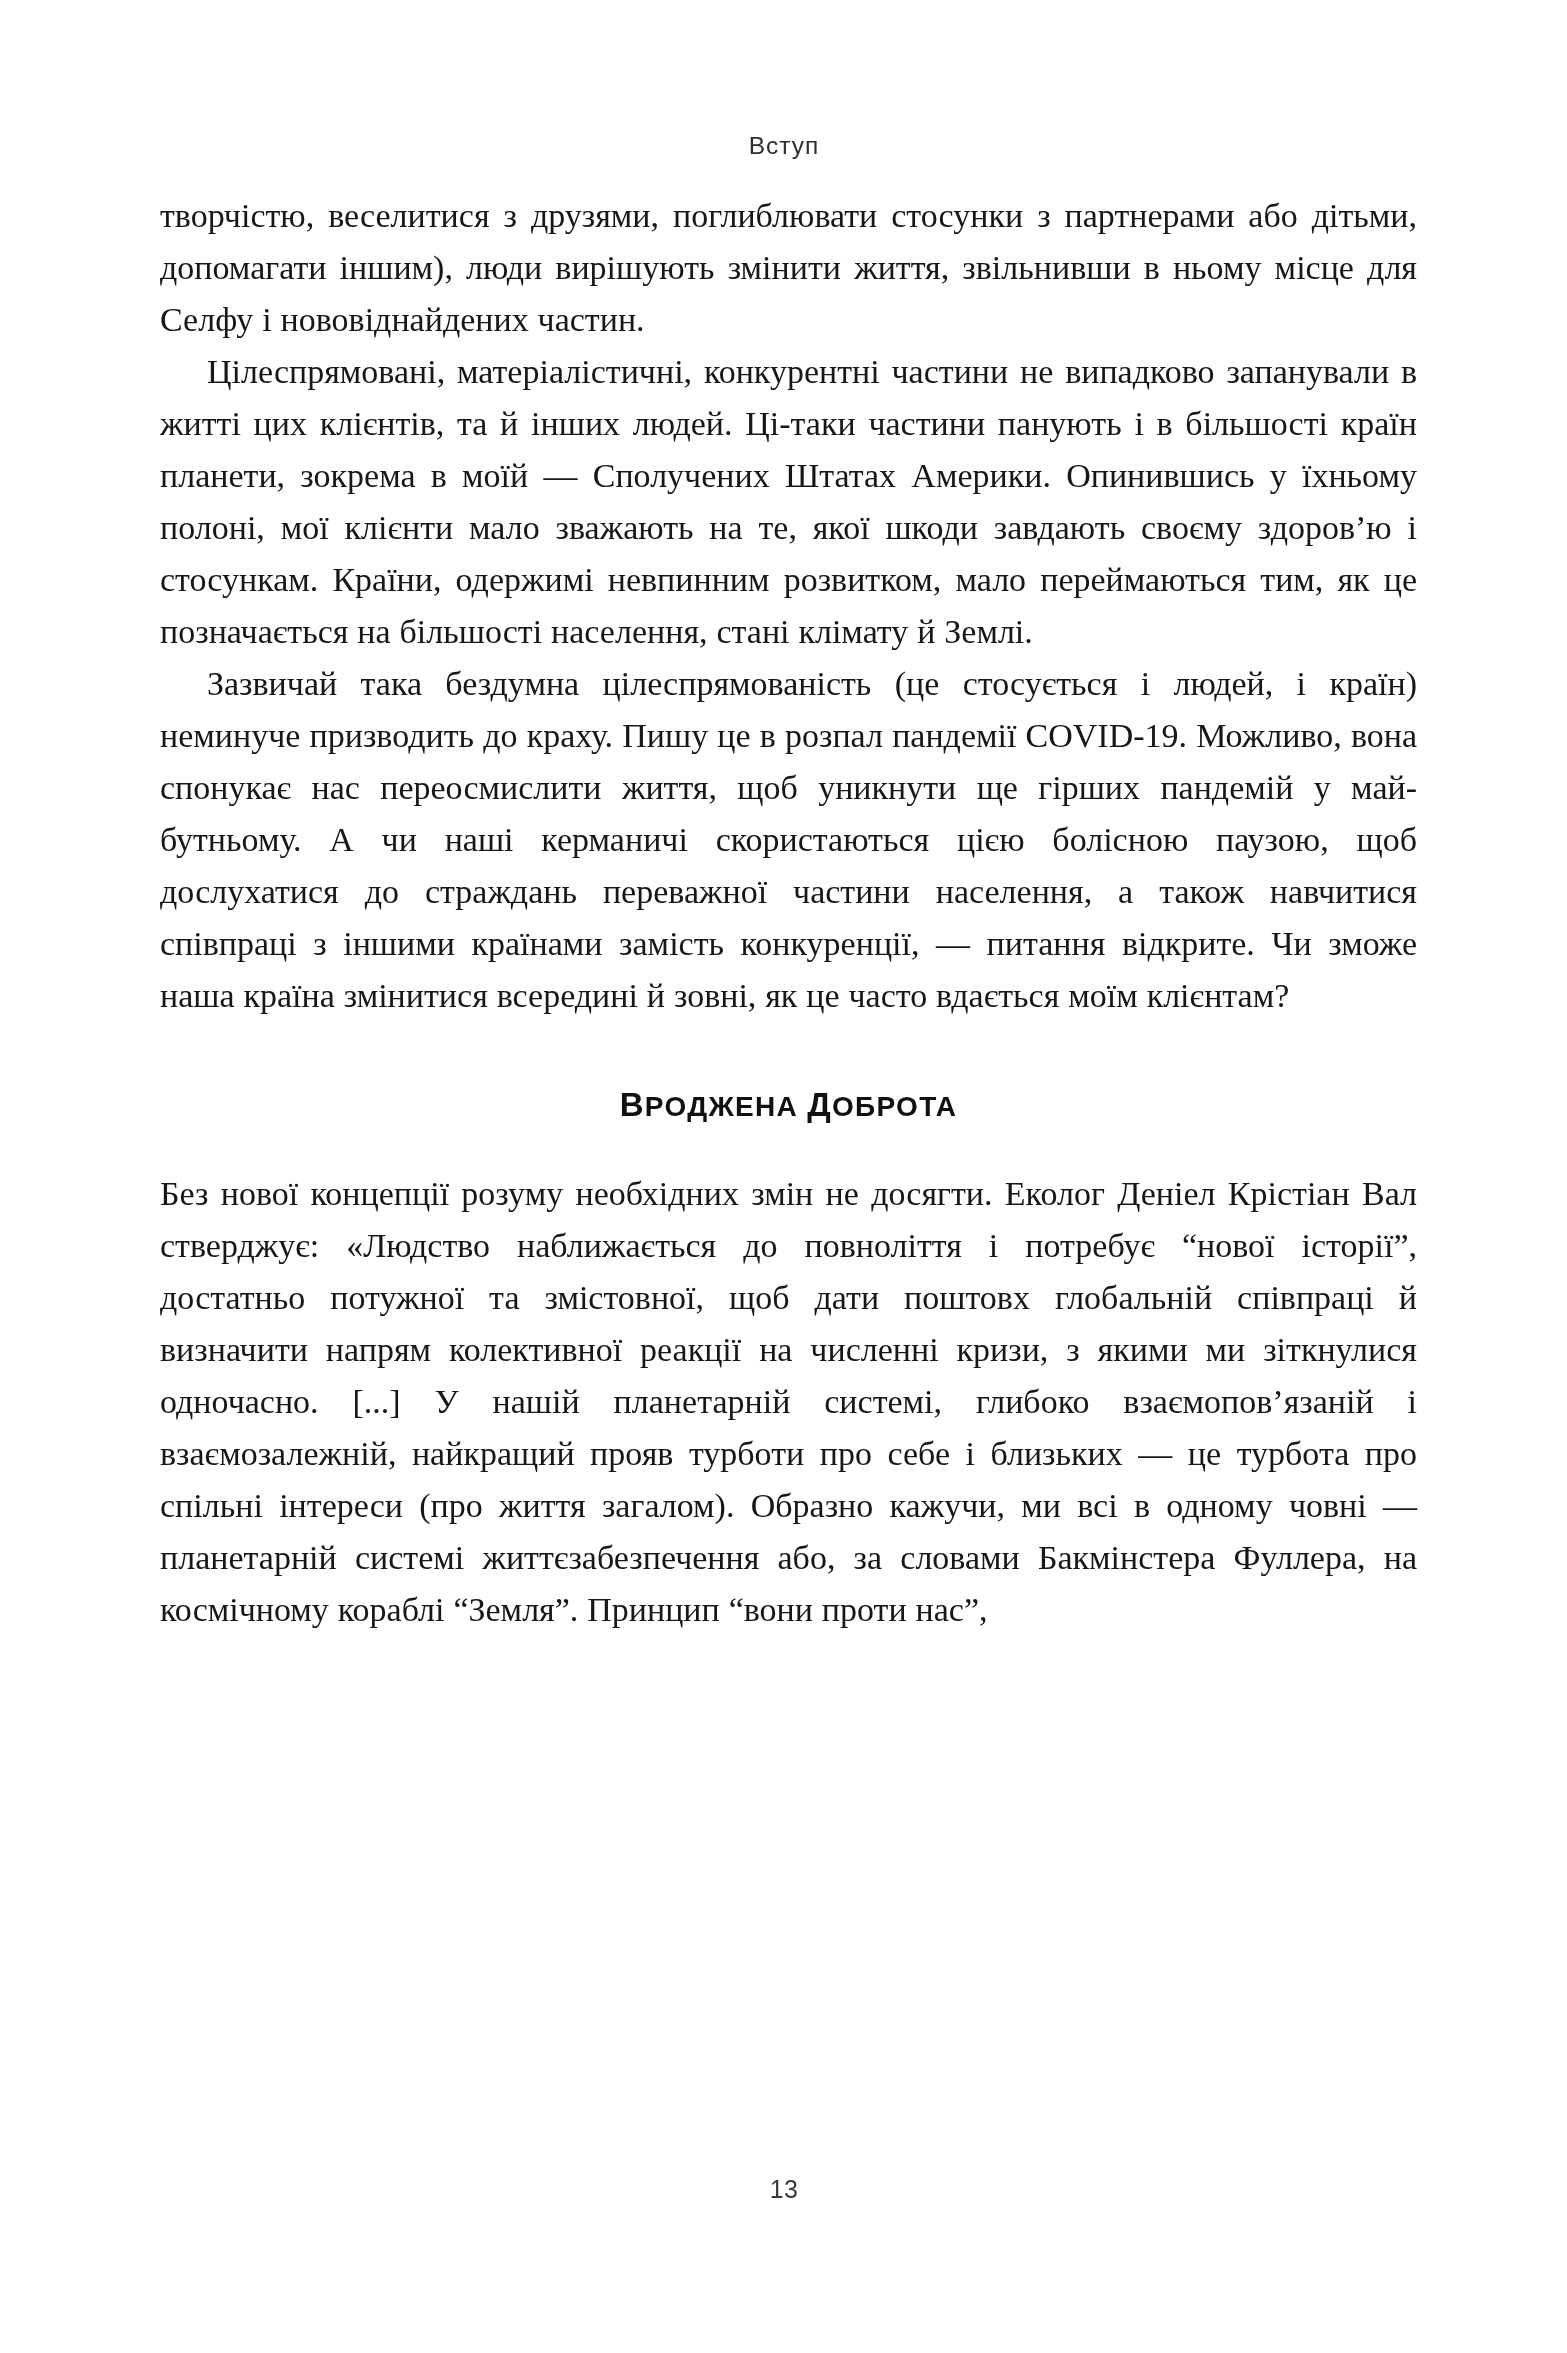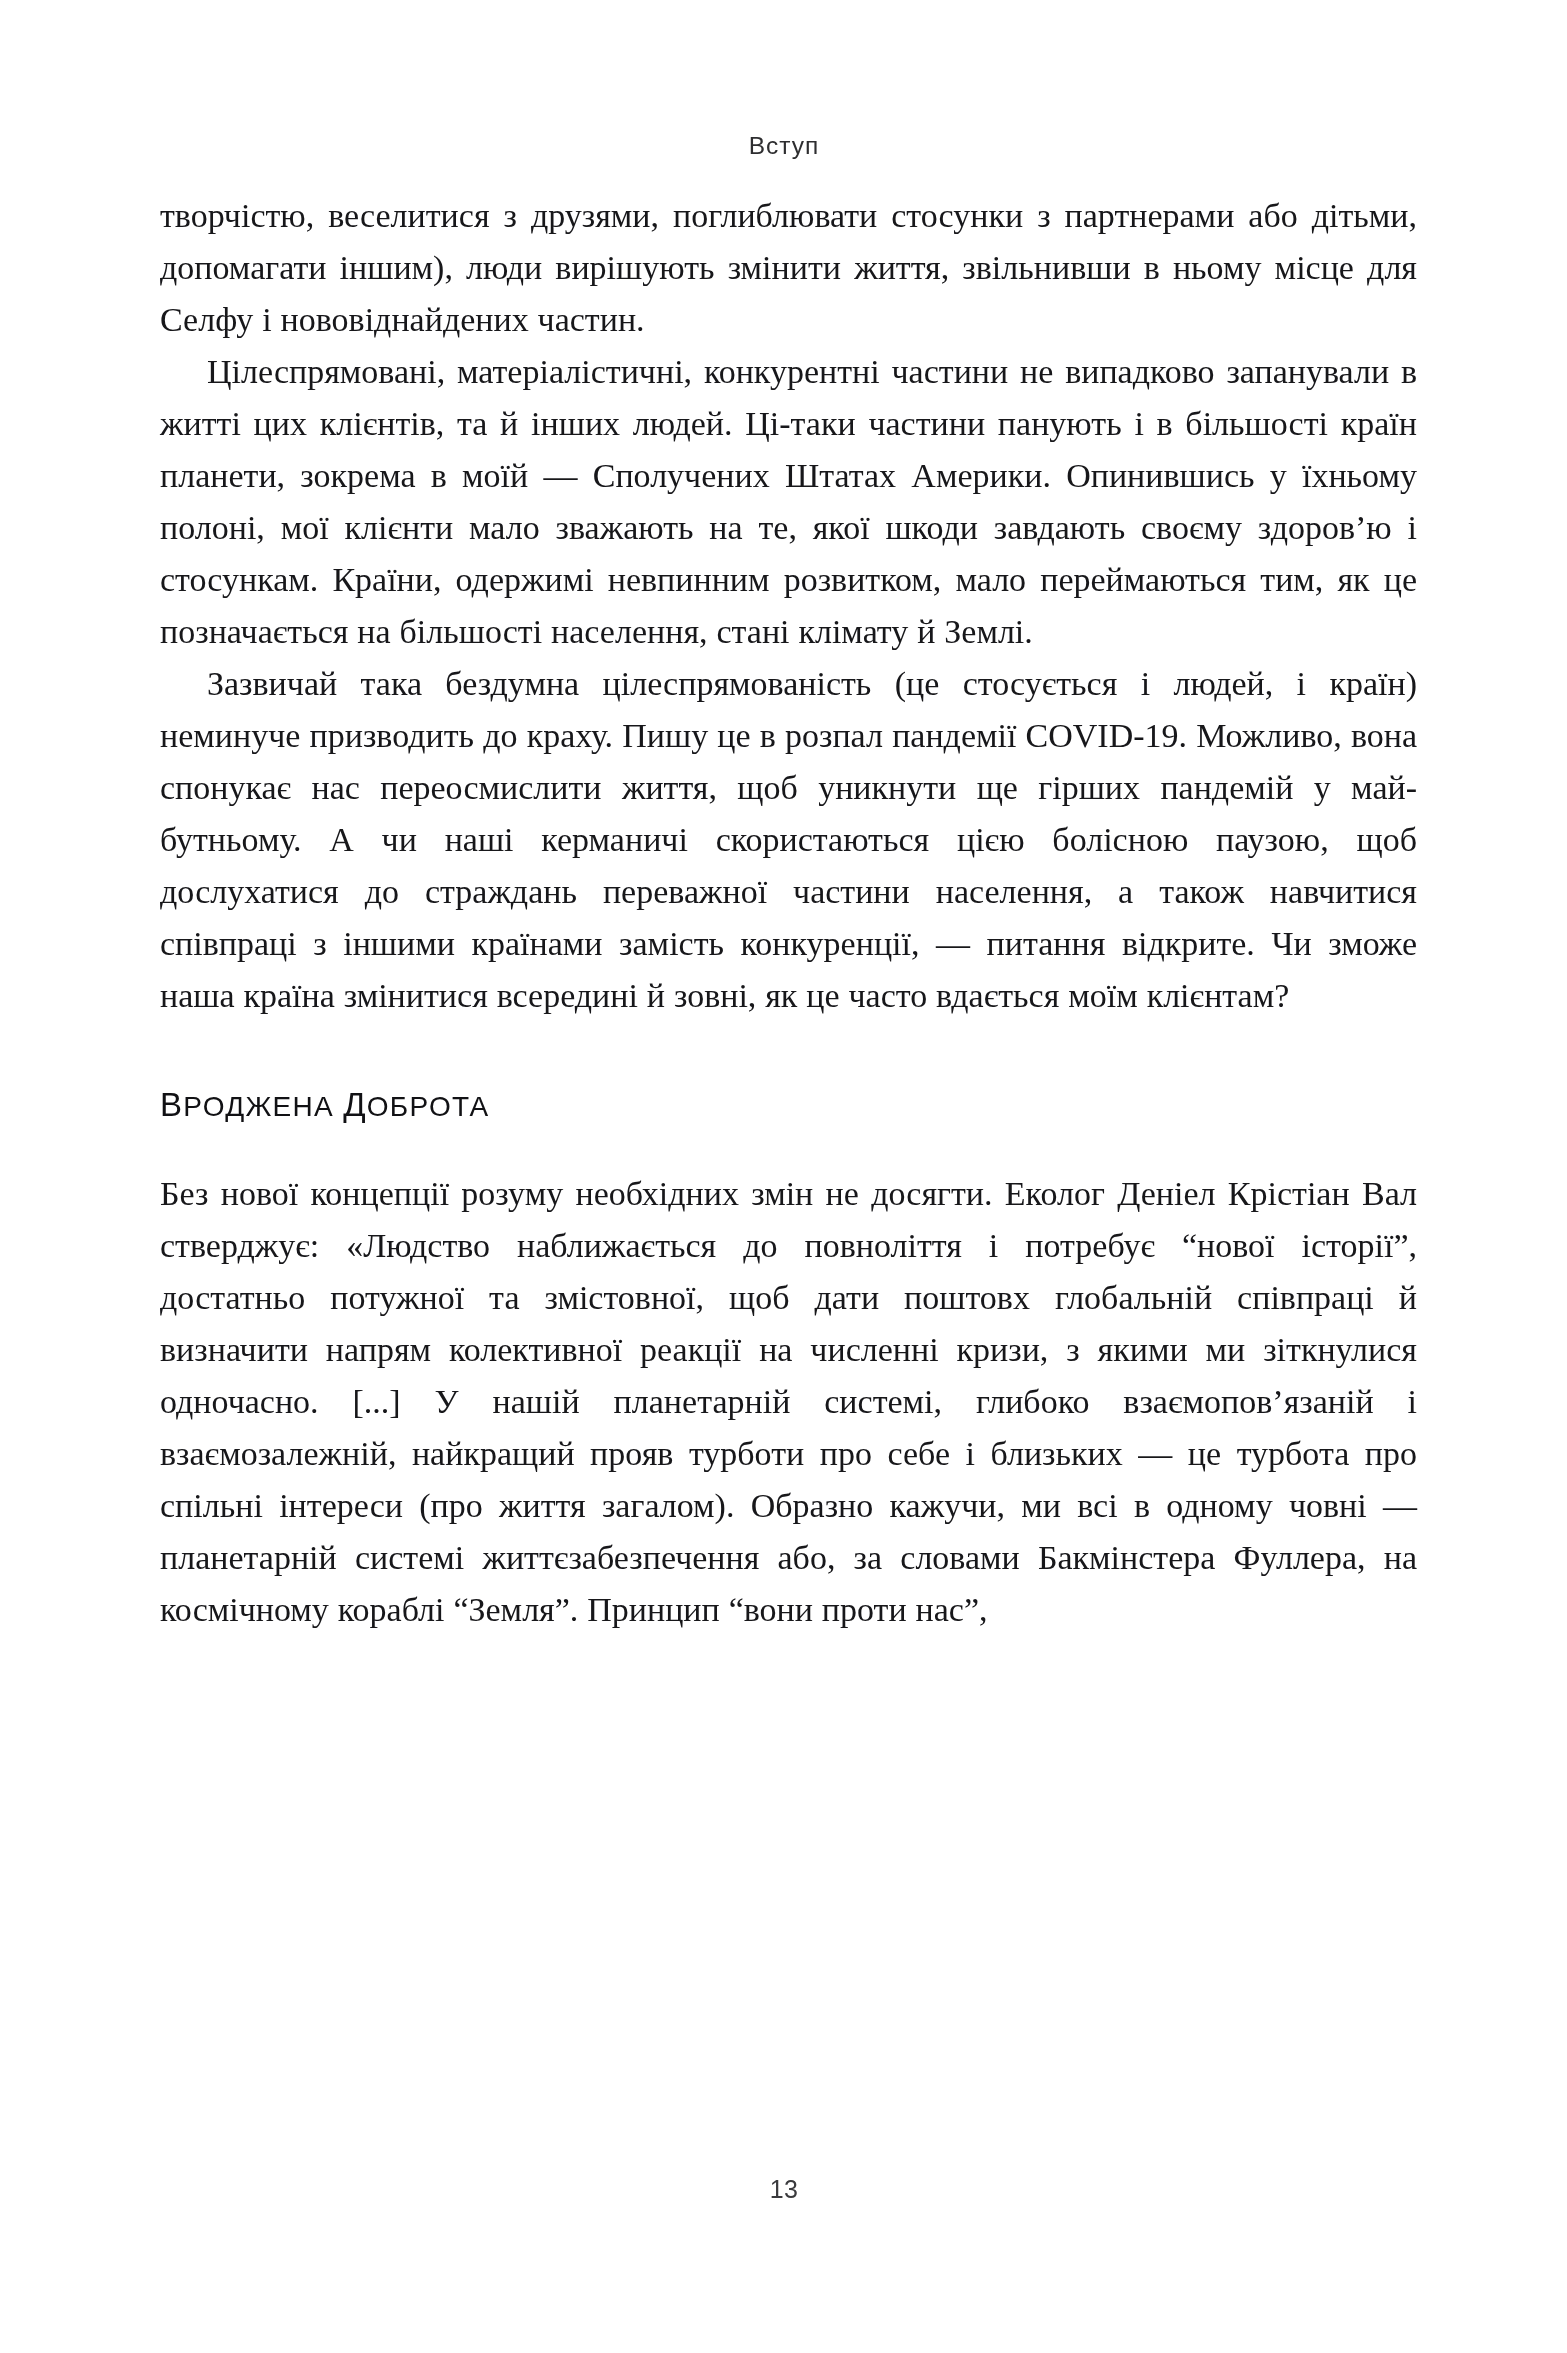--- a/index.html
+++ b/index.html
@@ -58,25 +58,25 @@
     text-indent: 47px;
   }
 
   .body-par.last-line-left {
     text-align-last: left;
   }
 
   
   .section-heading {
     font-family: "Liberation Sans", "DejaVu Sans", sans-serif;
-    font-weight: 400;
+    font-weight: 700;
     font-size: 28px;
     letter-spacing: 1.3px;
     color: #111114;
-    text-align: left;
+    text-align: center;
     text-transform: uppercase;
     margin: 0;
     padding-top: 64px;
     padding-bottom: 44px;
   }
 
   .section-heading .cap {
     font-size: 33px;
   }
 

